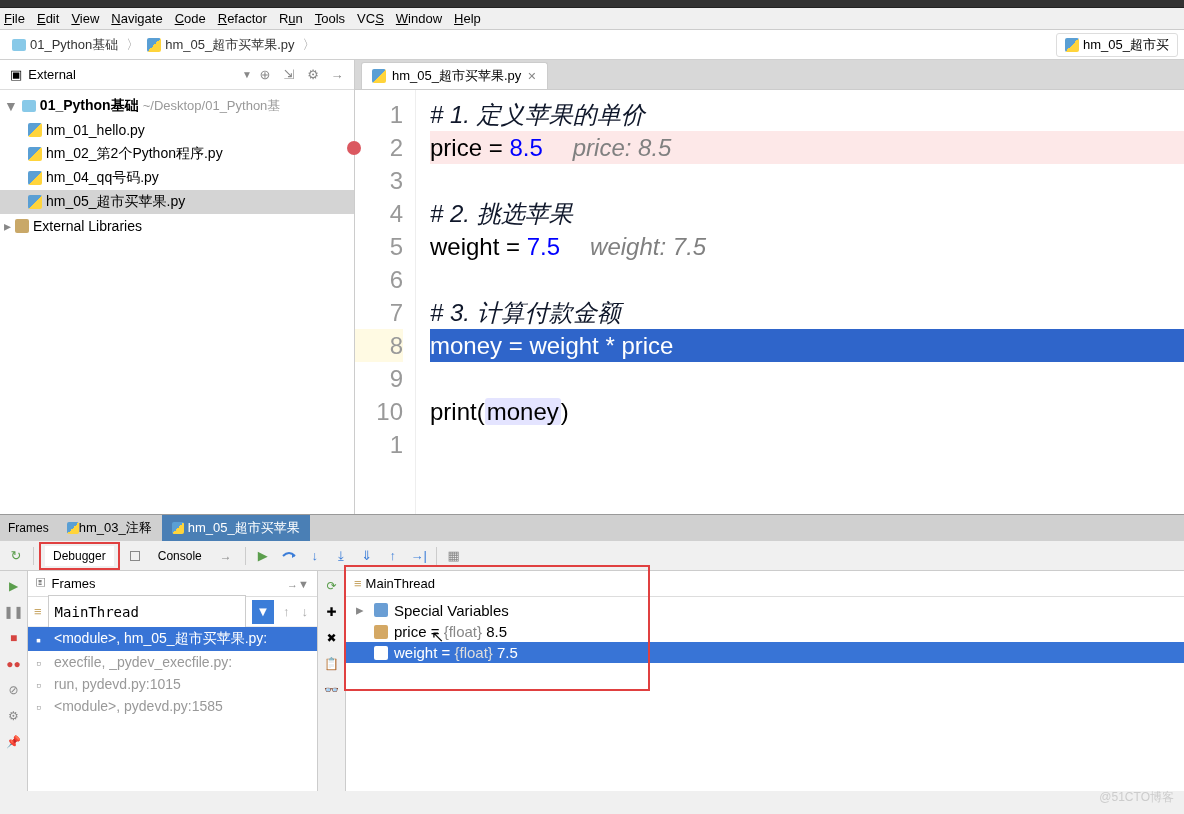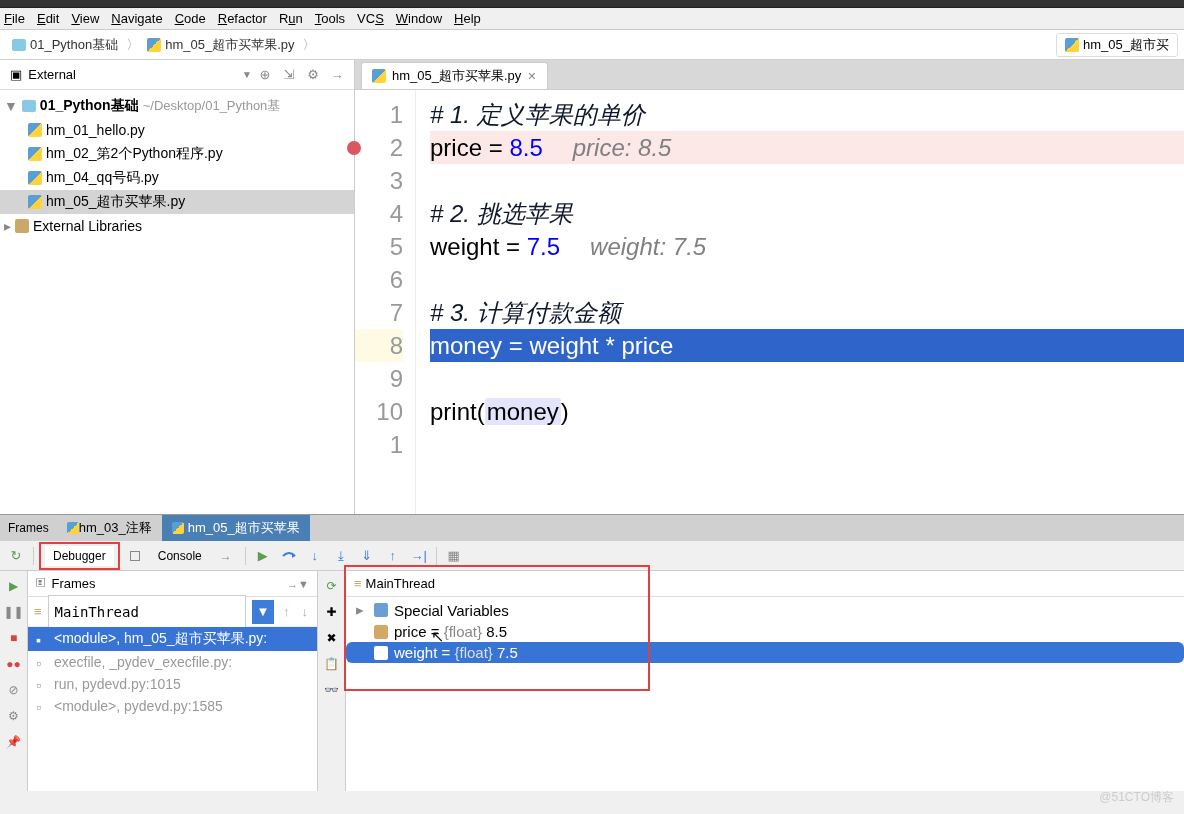--- a/index.html
+++ b/index.html
@@ -82,21 +82,21 @@
     .frame-row { padding: 3px 8px; display: flex; align-items: center; gap: 4px; }
     .frame-row.selected { background: #3874d6; color: #fff; }
     .frame-icon { width: 14px; height: 14px; display: inline-block; }
     
     .vars-panel { flex: 1; display: flex; }
     .vars-left-tools { width: 28px; background: #f0f0f0; border-right: 1px solid #ccc; display: flex; flex-direction: column; align-items: center; gap: 8px; padding-top: 6px; }
     .vars-content { flex: 1; position: relative; }
     .vars-header { height: 26px; display: flex; align-items: center; padding: 0 8px; font-size: 13px; border-bottom: 1px solid #ddd; }
     .vars-list { font-family: Consolas, monospace; font-size: 15px; padding: 2px 0; }
     .var-row { padding: 2px 10px; display: flex; align-items: center; gap: 6px; }
-    .var-row.selected { background: #3874d6; color: #fff; border-radius: 6px; }
+    .var-row.selected { background: #3874d6; color: #fff; }
     .var-expand { color: #888; width: 12px; }
     .var-icon { width: 14px; height: 14px; display: inline-block; background: #d4a864; border-radius: 2px; }
     .var-type { color: #888; }
     .var-row.selected .var-type { color: #ddd; }
     .red-box-vars { position: absolute; border: 2px solid #e04040; top: -6px; left: -2px; width: 306px; height: 126px; pointer-events: none; }
     .cursor-arrow { position: absolute; left: 85px; top: 56px; font-size: 16px; pointer-events: none; }
     
     .watermark { position: absolute; right: 10px; bottom: 8px; color: #ccc; font-size: 12px; }
     
     svg { display: block; }

